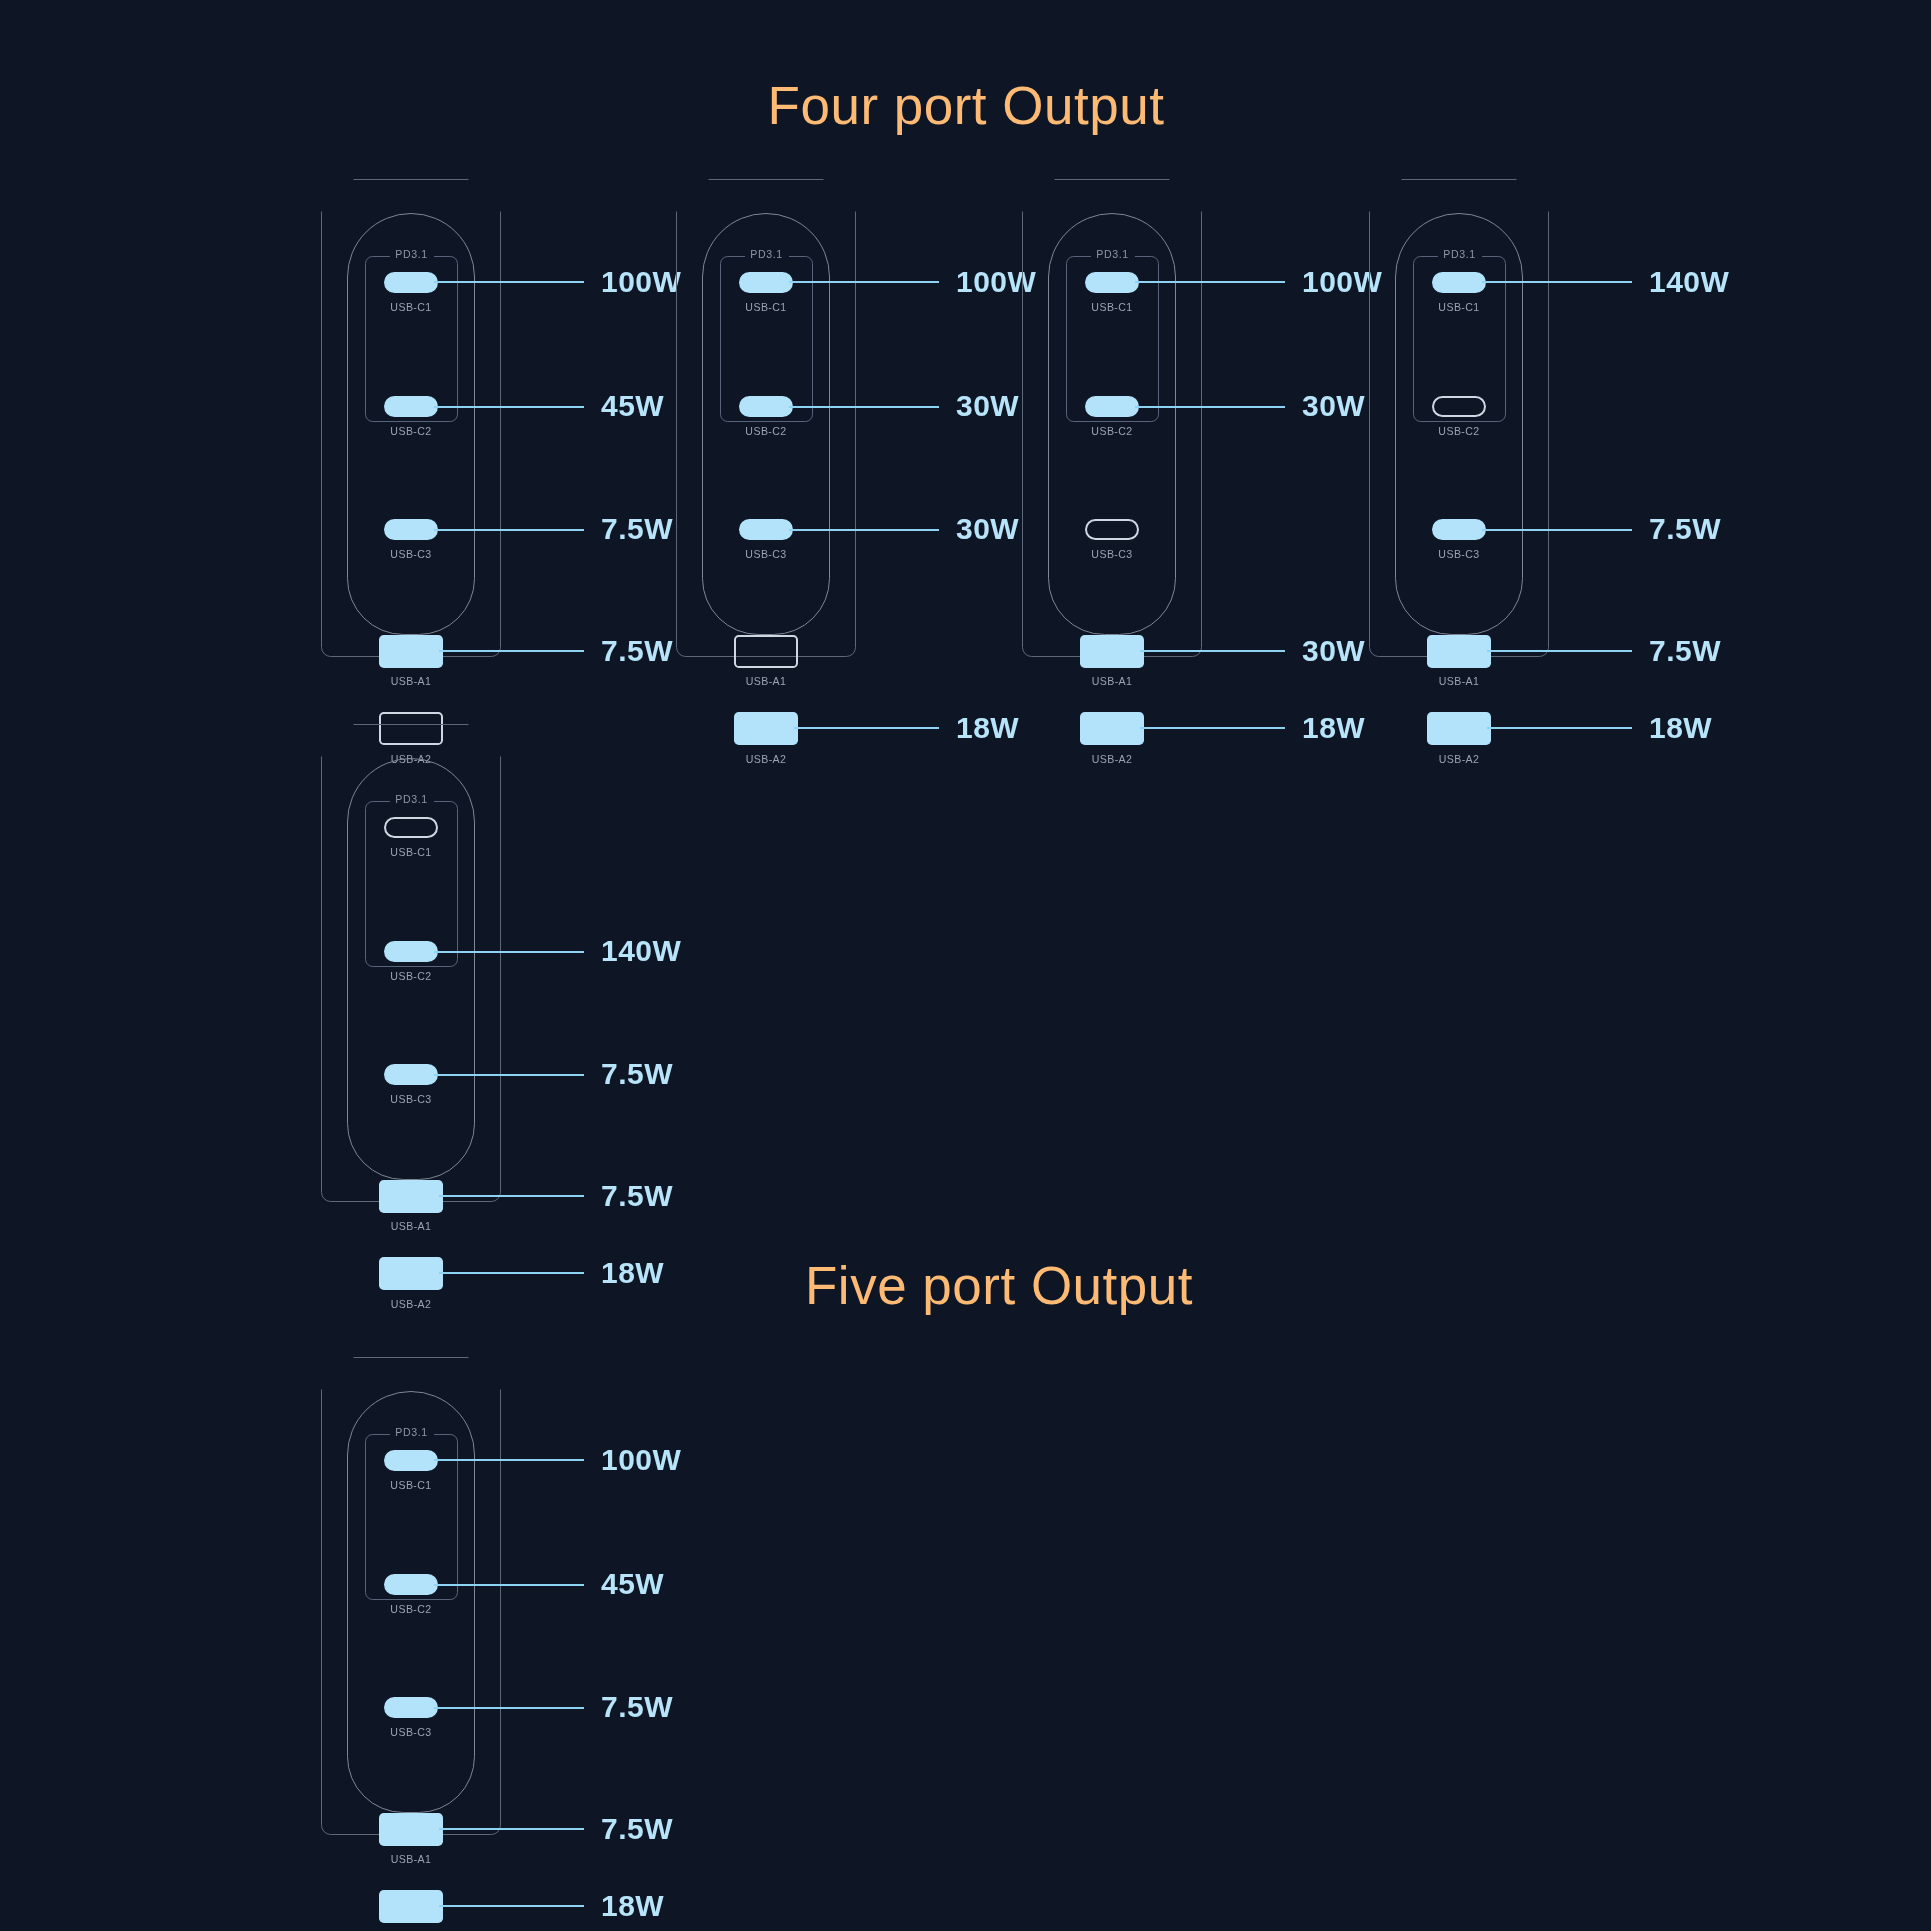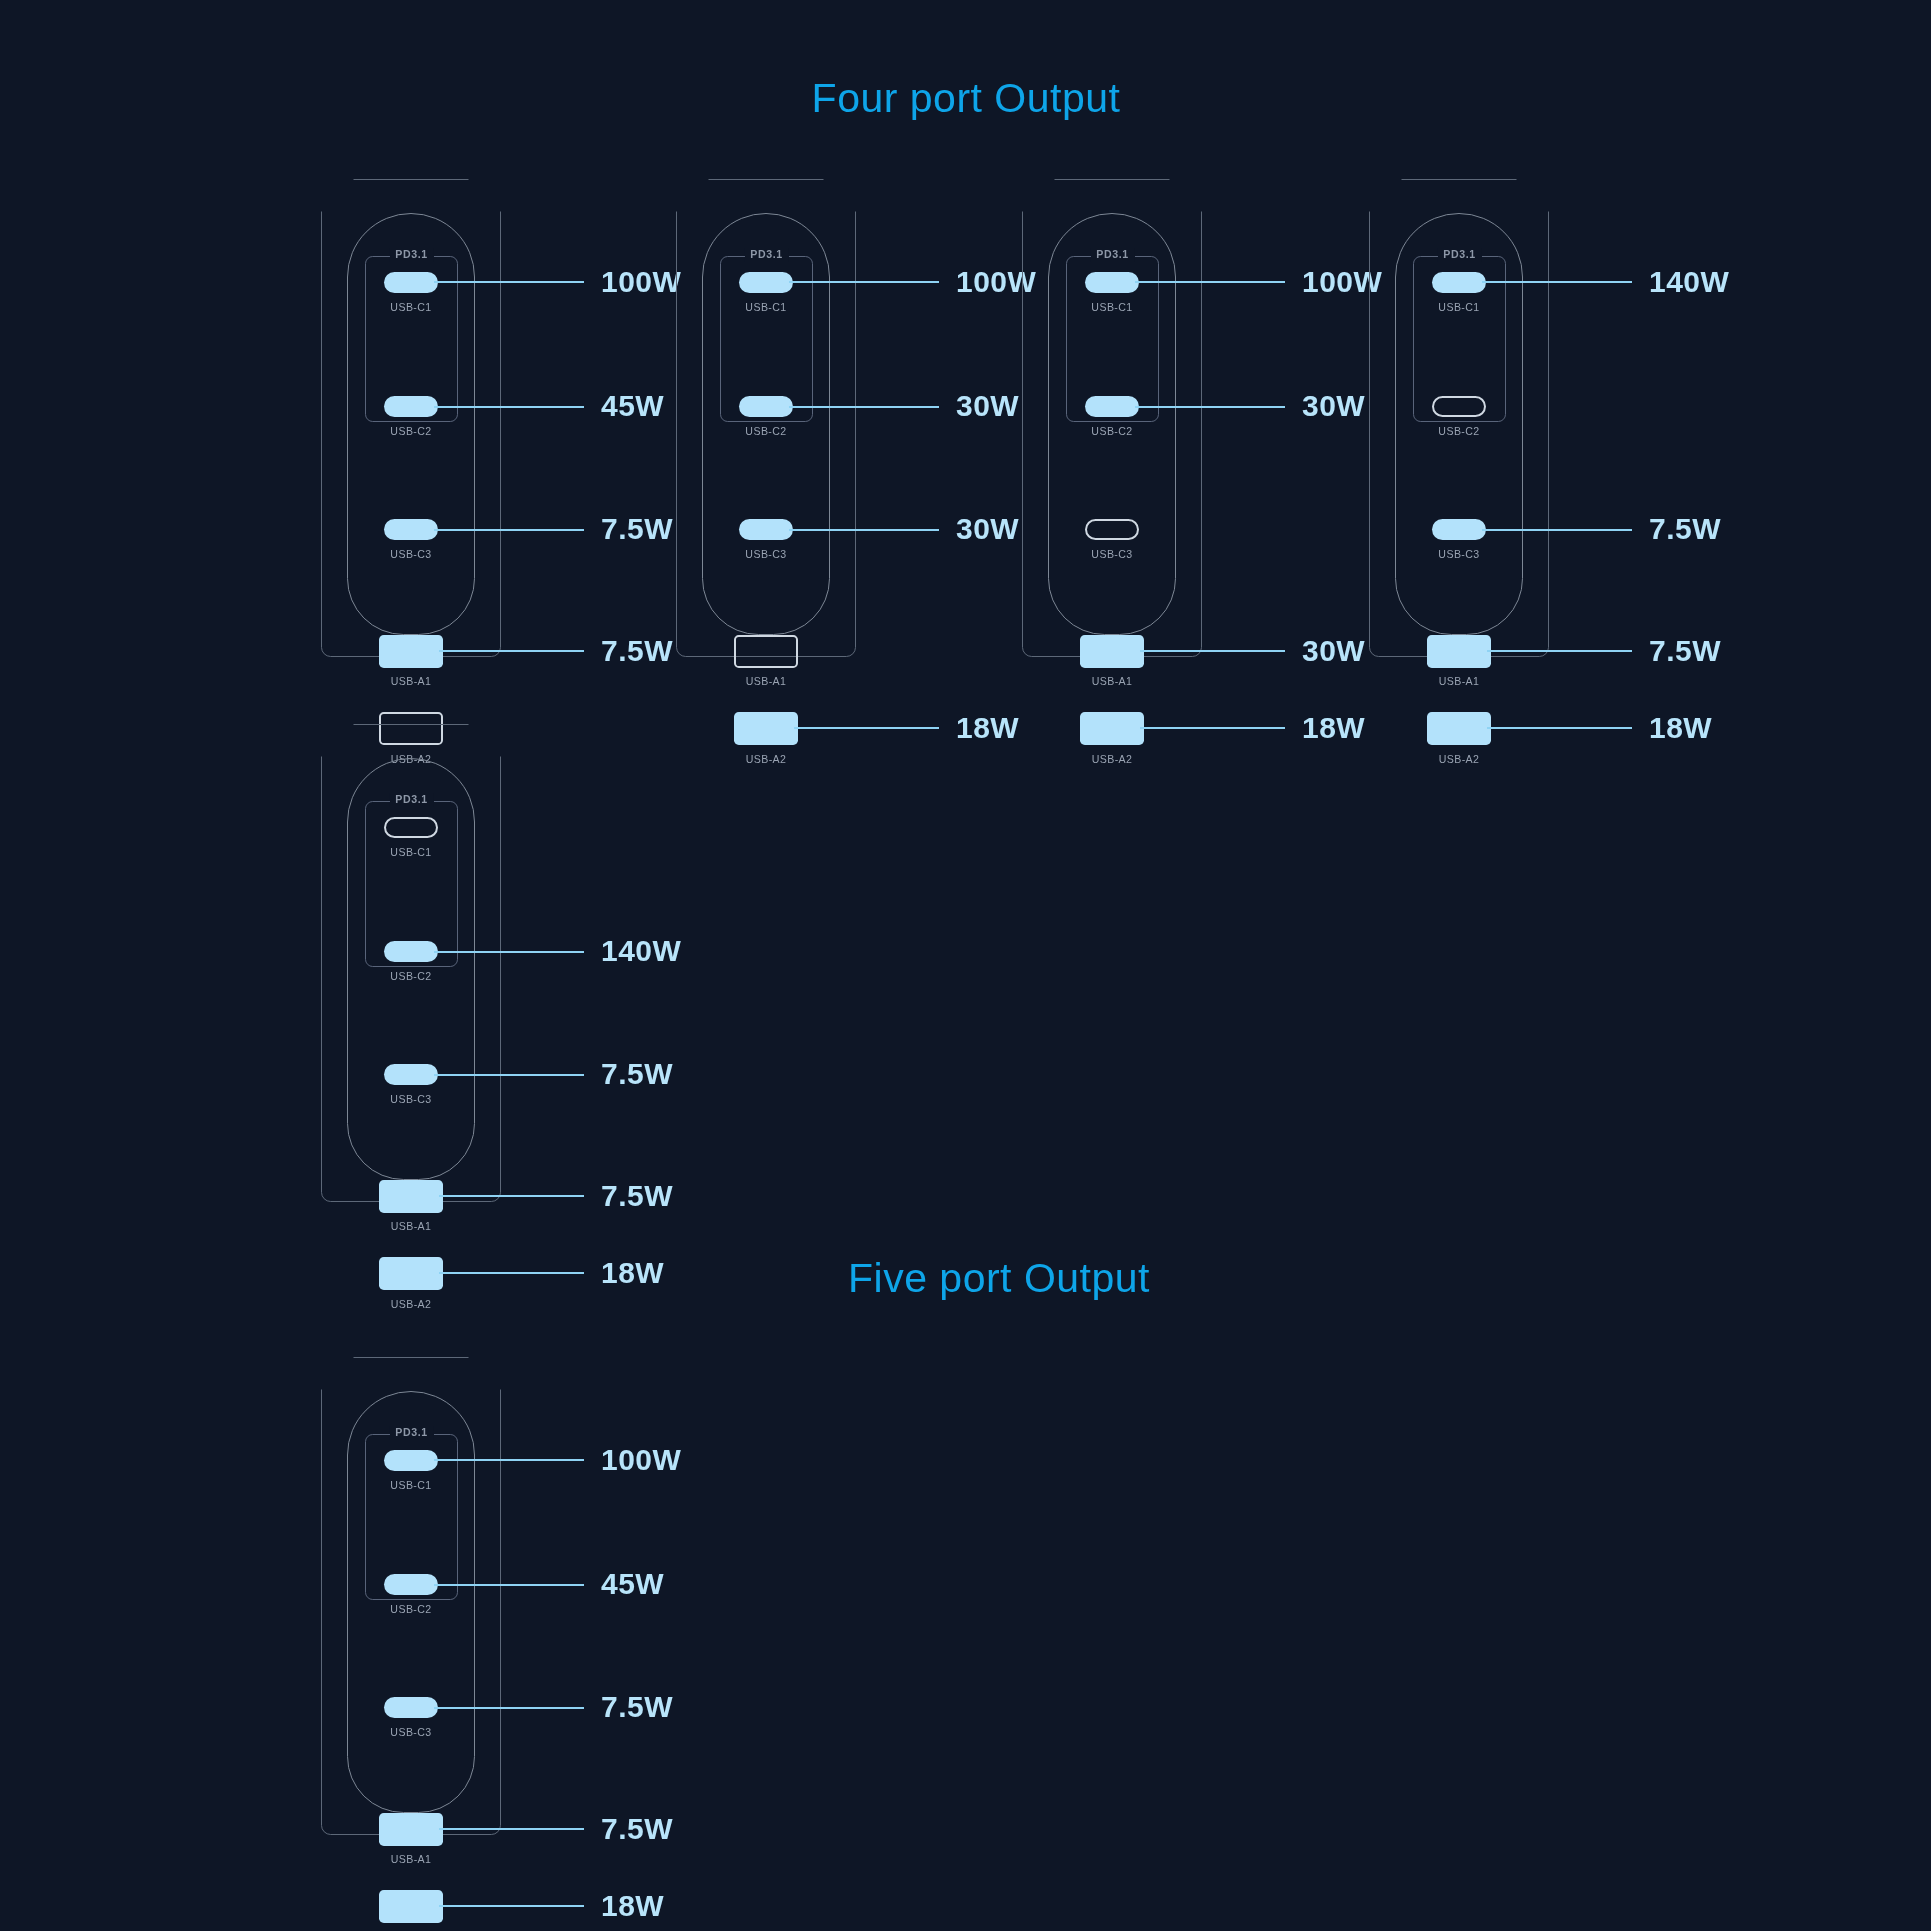--- a/index.html
+++ b/index.html
@@ -8,22 +8,22 @@
     background:#0e1626;
     font-family:"Liberation Sans", sans-serif;
     overflow:hidden;
     position:relative;
   }
   .stage{position:absolute;left:0;top:0;width:1931px;height:1931px;}
 
   
   .section-title{
     position:absolute;
-    color:#0ea5e9;
-    font-size:41px;
+    color:#fdba74;
+    font-size:53px;
     font-weight:400;
     letter-spacing:0.5px;
     white-space:nowrap;
     text-align:center;
     transform:translateX(-50%);
   }
 
   
   .device{position:absolute;}
 
@@ -43,21 +43,20 @@
     border-radius:77px 77px 68px 68px;
     box-sizing:border-box;
   }
 
   
   .pd-bracket{
     position:absolute;
     box-sizing:border-box;
     border:1.9px solid #59647a;
     border-radius:7.7px;
-    font-weight:bold;
   }
   .pd-label{
     position:absolute;
     top:-8.7px;left:50%;
     transform:translateX(-50%);
     background:#0e1626;
     padding:0 5.8px;
     color:#8e98a8;
     font-size:10.6px;
     letter-spacing:0.6px;

